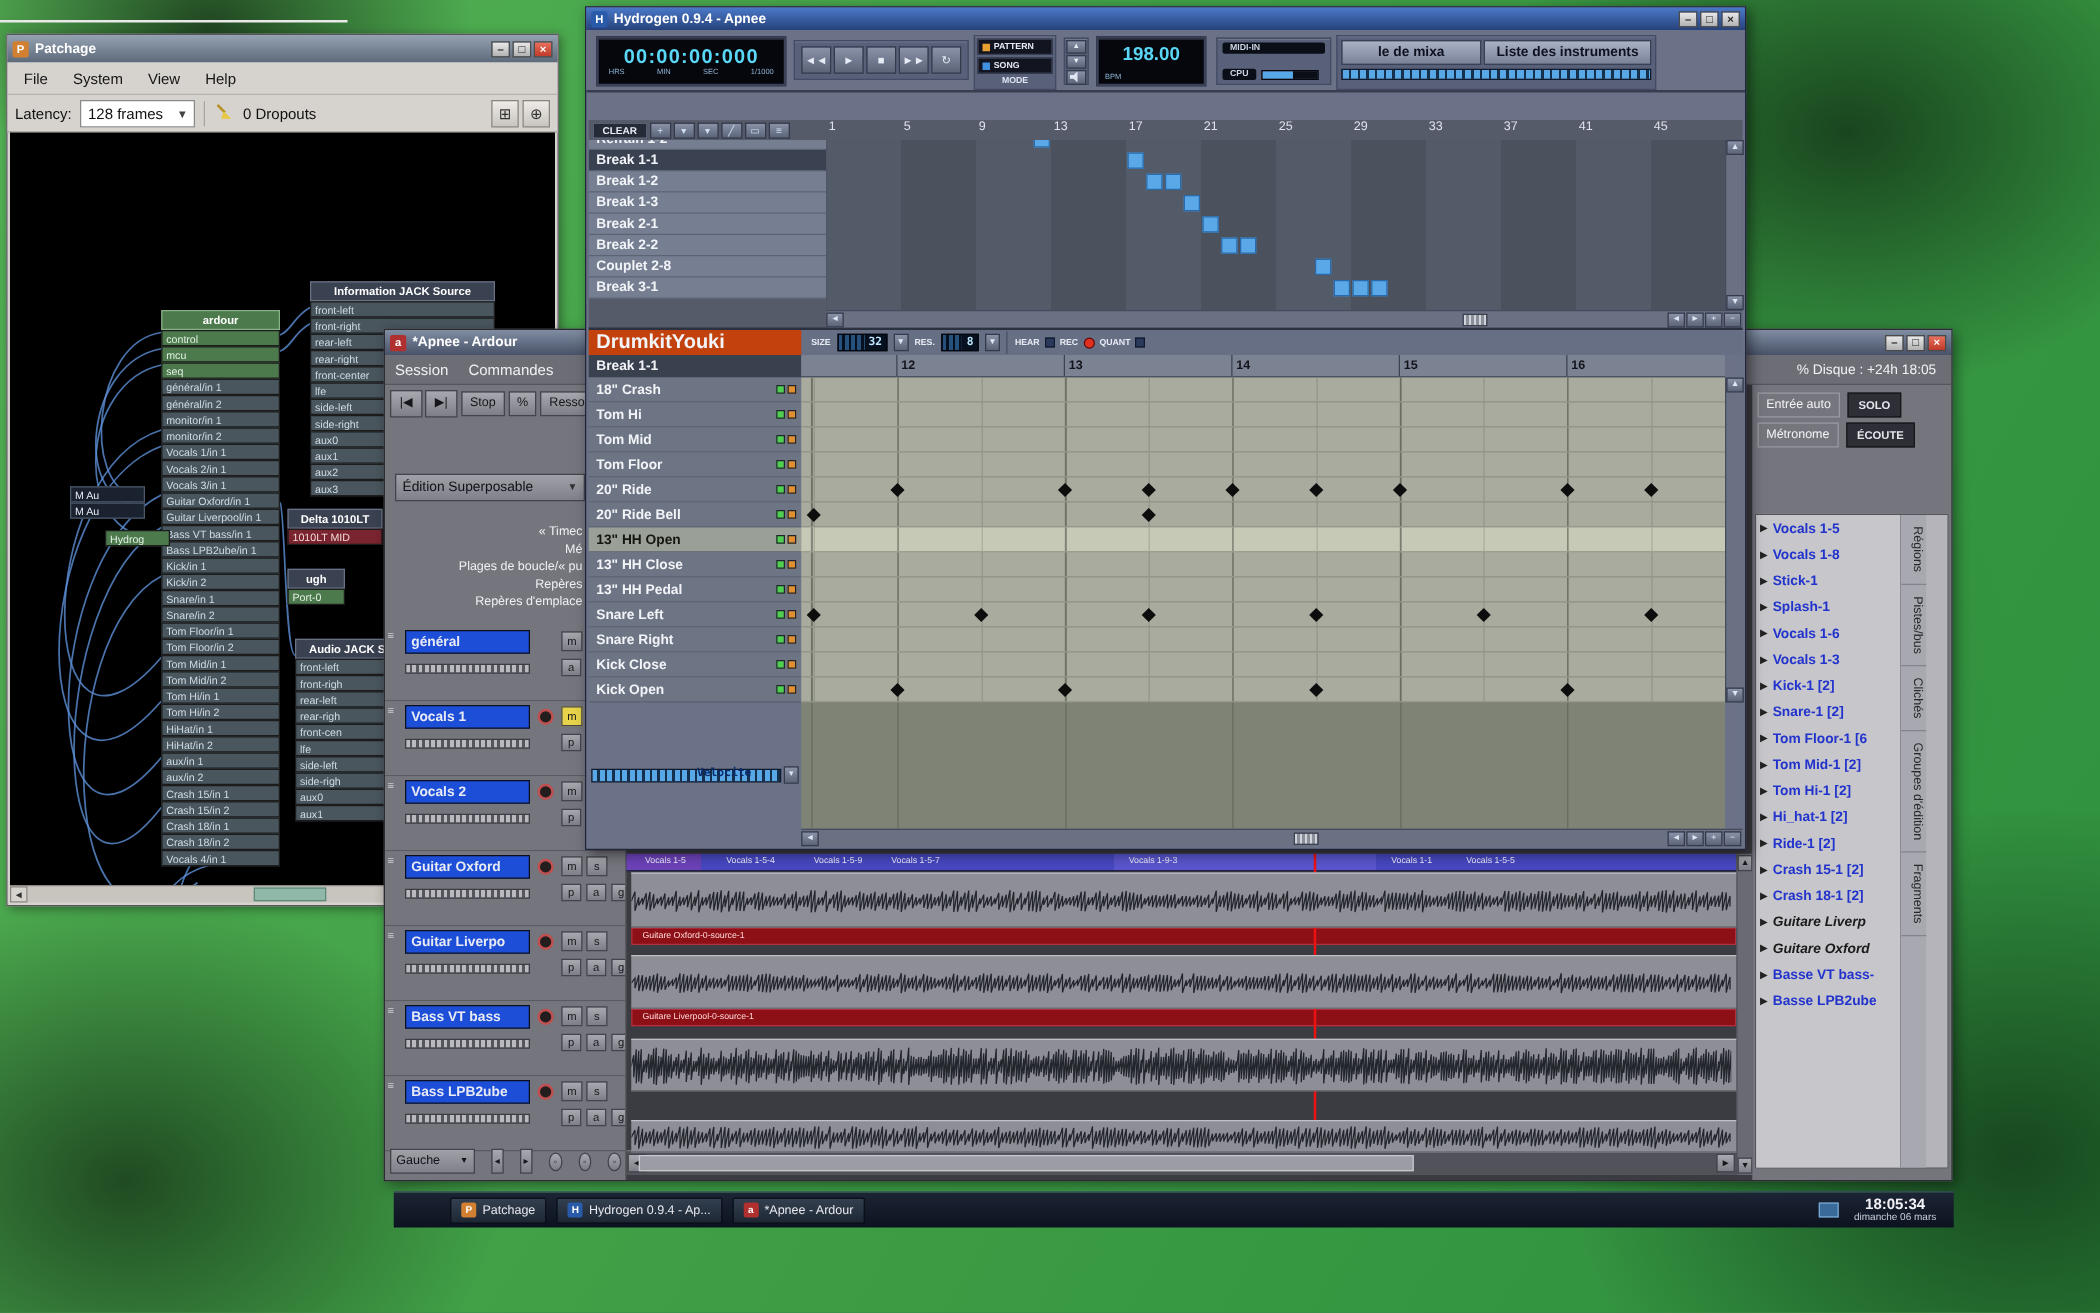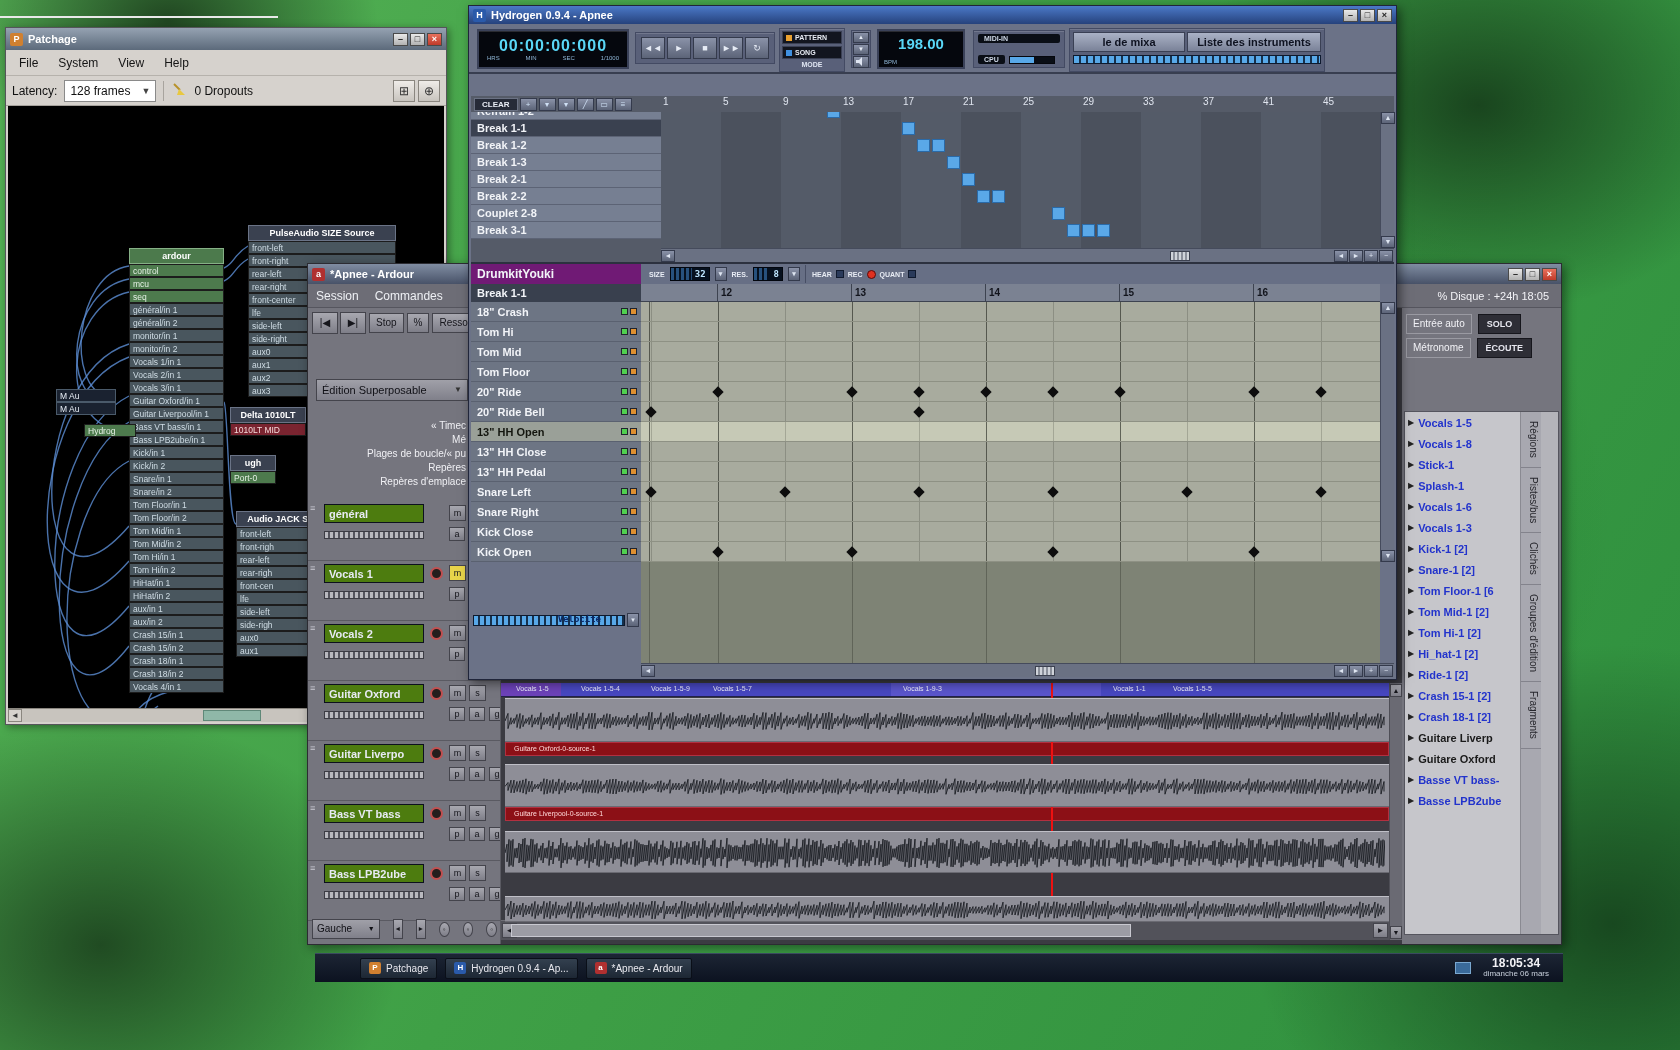--- a/index.html
+++ b/index.html
@@ -98,21 +98,21 @@
  background-image:repeating-linear-gradient(90deg,#545b68 0 60px,#4b515d 60px 120px),repeating-linear-gradient(90deg,rgba(0,0,0,.18) 0 1px,transparent 1px 15px),repeating-linear-gradient(0deg,rgba(0,0,0,.22) 0 1px,transparent 1px 17px);background-position:0 0,0 0,0 8px;}
 .hy-cell{position:absolute;width:13px;height:13px;background:#5aa8e8;border:1px solid #2a6aa8;}
 .hy-song-vscroll{position:absolute;right:0;top:16px;width:14px;bottom:14px;background:#6a7183;border-left:1px solid #454b5c;}
 .hy-song-hscroll{position:absolute;left:190px;right:0;bottom:0;height:14px;background:#6a7183;border-top:1px solid #454b5c;display:flex;align-items:center;}
 .sabtn{width:14px;height:12px;background:linear-gradient(#8a92a8,#5c6478);border:1px solid #343a4c;color:#dfe6f2;font-size:7px;line-height:10px;text-align:center;flex:none;}
 .dotthumb{width:20px;height:10px;background:repeating-linear-gradient(90deg,#cfd3da 0 2px,#8a8f9a 2px 4px);border:1px solid #3c4150;margin-left:495px;flex:none;}
 .hy-song-hscroll .rgrp{margin-left:auto;display:flex;gap:1px;margin-right:1px;}
 
 .hy-pat{position:absolute;left:2px;right:2px;top:258px;bottom:2px;background:#6b7287;}
 .hy-pat-head{position:absolute;left:0;top:0;right:0;height:20px;display:flex;align-items:center;background:#676f85;}
-.dkcell{width:170px;height:20px;background:#701a75;color:#f2f4f8;font-size:12px;font-weight:bold;line-height:20px;padding-left:6px;flex:none;}
+.dkcell{width:170px;height:20px;background:#c2410c;color:#f2f4f8;font-size:16px;font-weight:bold;line-height:20px;padding-left:6px;flex:none;}
 .pe-ctl{display:flex;align-items:center;gap:5px;padding-left:8px;font-size:7px;font-weight:bold;color:#e8ecf4;}
 .lcdchip{width:40px;height:14px;background:#06101e;color:#bfe6ff;font-family:"DejaVu Sans Mono",monospace;font-size:9px;line-height:13px;text-align:right;padding-right:3px;border:1px solid #02060e;background-image:repeating-linear-gradient(90deg,rgba(80,160,240,.45) 0 3px,transparent 3px 5px);background-size:55% 100%;background-repeat:no-repeat;}
 .tinybtn{width:12px;height:14px;background:linear-gradient(#8a92a8,#5c6478);border:1px solid #343a4c;color:#dfe6f2;font-size:7px;line-height:12px;text-align:center;}
 .ledq{width:8px;height:8px;background:#2a3a5a;border:1px solid #101a2e;}
 .ledr{width:9px;height:9px;background:#e03020;border:1px solid #5a0a0a;border-radius:50%;}
 .pe-group{display:flex;align-items:center;gap:4px;border-left:1px solid #474e64;padding:0 6px;height:18px;}
 .hy-pat-ruler{position:absolute;left:0;top:20px;right:14px;height:18px;display:flex;}
 .bkcell{width:170px;height:18px;background:#39404e;color:#f2f4f8;font-size:11px;font-weight:bold;line-height:18px;padding-left:6px;flex:none;}
 .rulerstrip{flex:1;background:#7b8292;display:flex;overflow:hidden;border-bottom:1px solid #3d4350;}
 .rulerstrip span{width:134px;flex:none;color:#12141c;font-size:10px;font-weight:bold;border-left:1px solid #3d4350;padding-left:3px;line-height:18px;margin-left:76px;}
@@ -147,21 +147,21 @@
 .ar-trans{position:absolute;left:4px;top:4px;display:flex;gap:3px;align-items:center;}
 .abtn{background:linear-gradient(#a8a8b0,#7e7e88);border:1px solid #44444c;color:#16161c;text-align:center;}
 .ar-trans .tp{width:26px;height:22px;font-size:10px;line-height:20px;}
 .ar-trans .wd{height:20px;font-size:10px;line-height:18px;padding:0 6px;}
 .ar-combo{position:absolute;left:8px;top:71px;width:152px;height:22px;background:linear-gradient(#a0a0a8,#80808a);border:1px solid #44444c;font-size:11px;color:#101016;line-height:20px;padding:0 5px;display:flex;justify-content:space-between;}
 #ar-rulerlabels{position:absolute;left:0;top:111px;width:158px;text-align:right;}
 .ruler-label{height:14px;line-height:14px;font-size:10px;color:#f0f0f4;white-space:nowrap;overflow:hidden;margin-left:12px;}
 #ar-tracks{position:absolute;left:0;top:193px;right:0;}
 .ar-track{position:relative;height:60px;border-bottom:1px solid #5a5a62;background:#75757e;}
 .ar-track .grip{position:absolute;left:2px;top:2px;color:#cacad2;font-size:9px;}
-.tname{position:absolute;left:16px;top:3px;width:100px;height:19px;background:#4d7c0f;color:#e8ebf4;font-size:11px;font-weight:bold;line-height:18px;padding-left:4px;white-space:nowrap;overflow:hidden;border:1px solid #0c101e;}
+.tname{position:absolute;left:16px;top:3px;width:100px;height:19px;background:#1d4ed8;color:#e8ebf4;font-size:11px;font-weight:bold;line-height:18px;padding-left:4px;white-space:nowrap;overflow:hidden;border:1px solid #0c101e;}
 .rec{position:absolute;left:122px;top:6px;width:13px;height:13px;border-radius:50%;border:2px solid #c05050;background:#241d1d;}
 .tbtn{position:absolute;width:17px;height:16px;background:linear-gradient(#a8a8b0,#7e7e88);border:1px solid #44444c;font-size:9px;color:#16161c;text-align:center;line-height:14px;}
 .tbtn.act{background:#e8d44a;}
 .tmeter{position:absolute;left:16px;top:30px;width:100px;height:8px;background:repeating-linear-gradient(90deg,#b9b9bf 0 3px,#55555e 3px 5px);border:1px solid #3c3c44;}
 .ar-gauche{position:absolute;left:0;bottom:4px;width:193px;height:22px;display:flex;align-items:center;gap:13px;padding:0 4px;}
 .ar-gauche .gcombo{width:96px;height:20px;background:linear-gradient(#a0a0a8,#80808a);border:1px solid #44444c;font-size:10px;color:#101016;line-height:18px;padding:0 4px;display:flex;justify-content:space-between;}
 .gspin{width:14px;height:20px;font-size:8px;line-height:18px;}
 .gcirc{width:15px;height:15px;border-radius:50%;background:linear-gradient(#a8a8b0,#7e7e88);border:1px solid #44444c;font-size:8px;line-height:13px;text-align:center;color:#222;}
 .ar-canvas{position:absolute;left:193px;top:44px;right:159px;bottom:0;background:#3b3b42;overflow:hidden;}
 #ar-markerbar{position:absolute;left:0;right:13px;top:375px;height:14px;background:linear-gradient(90deg,#6c42b8 0 60px,#4747c0 60px 390px,#5a55cc 390px 600px,#4747c0 600px);border-bottom:1px solid #22224a;}
@@ -177,21 +177,21 @@
 .ar-vscroll .sb{position:absolute;left:0;width:12px;height:13px;font-size:7px;line-height:11px;}
 .ar-right{position:absolute;right:0;top:44px;width:159px;bottom:0;background:#75757e;overflow:hidden;}
 .ar-rbtn-row{position:absolute;display:flex;gap:6px;}
 .flatlab{background:#75757e;border:1px solid #9a9aa2;color:#f2f2f6;font-size:10px;height:20px;line-height:18px;padding:0 6px;}
 .darkbtn{background:#2e2e36;border:1px solid #16161c;color:#e6e6ee;font-size:9px;font-weight:bold;height:20px;line-height:18px;padding:0 8px;}
 .ar-regions{position:absolute;left:2px;top:103px;width:155px;height:524px;background:#b4b4ba;border:1px solid #55555e;display:flex;}
 .rg-list{width:116px;background:#c6c6cb;border-right:1px solid #8a8a92;overflow:hidden;}
 .rg-row{height:21px;display:flex;align-items:center;gap:4px;padding:0 3px;}
 .rg-arrow{font-size:8px;color:#222;}
 .rg-label{font-size:11px;font-weight:bold;color:#2233cc;white-space:nowrap;overflow:hidden;}
-.rg-row .dark{color:#1a1a1a;}
+.rg-row .dark{color:#1a1a1a;font-style:italic;}
 .rg-tabs{width:20px;background:#a8a8b0;display:flex;flex-direction:column;}
 .side-tab{writing-mode:vertical-rl;font-size:10px;color:#26262c;padding:9px 2px;border-bottom:1px solid #83838c;white-space:nowrap;}
 
 
 #taskbar{position:absolute;left:315px;top:953px;width:1248px;height:29px;z-index:4;background:linear-gradient(#1c2534,#0c1220);border-top:1px solid #3a4a60;display:flex;align-items:center;}
 #tb-items{display:flex;gap:8px;margin-left:45px;}
 .tb-item{display:flex;align-items:center;gap:5px;height:21px;padding:0 8px;background:linear-gradient(#33404f,#1d2734);border:1px solid #0a0f18;border-radius:2px;color:#e8e8ee;font-size:10px;white-space:nowrap;}
 .tb-icon{width:12px;height:12px;border-radius:2px;font-size:8px;line-height:12px;text-align:center;color:#fff;font-weight:bold;flex:none;}
 .tb-right{margin-left:auto;display:flex;align-items:center;gap:12px;margin-right:14px;}
 .tb-sysicon{width:16px;height:12px;background:#3a6a9a;border:1px solid #7aa8d0;}
@@ -286,21 +286,21 @@
           <div class="pport audio">HiHat/in 2</div>
           <div class="pport audio">aux/in 1</div>
           <div class="pport audio">aux/in 2</div>
           <div class="pport audio">Crash 15/in 1</div>
           <div class="pport audio">Crash 15/in 2</div>
           <div class="pport audio">Crash 18/in 1</div>
           <div class="pport audio">Crash 18/in 2</div>
           <div class="pport audio">Vocals 4/in 1</div>
         </div>
         <div class="pnode" style="left: 240px; top: 119px; width: 148px;">
-          <div class="phead">PulseAudio SIZE Source</div>
+          <div class="phead">Information JACK Source</div>
           <div class="pport audio">front-left</div>
           <div class="pport audio">front-right</div>
           <div class="pport audio">rear-left</div>
           <div class="pport audio">rear-right</div>
           <div class="pport audio">front-center</div>
           <div class="pport audio">lfe</div>
           <div class="pport audio">side-left</div>
           <div class="pport audio">side-right</div>
           <div class="pport audio">aux0</div>
           <div class="pport audio">aux1</div>

